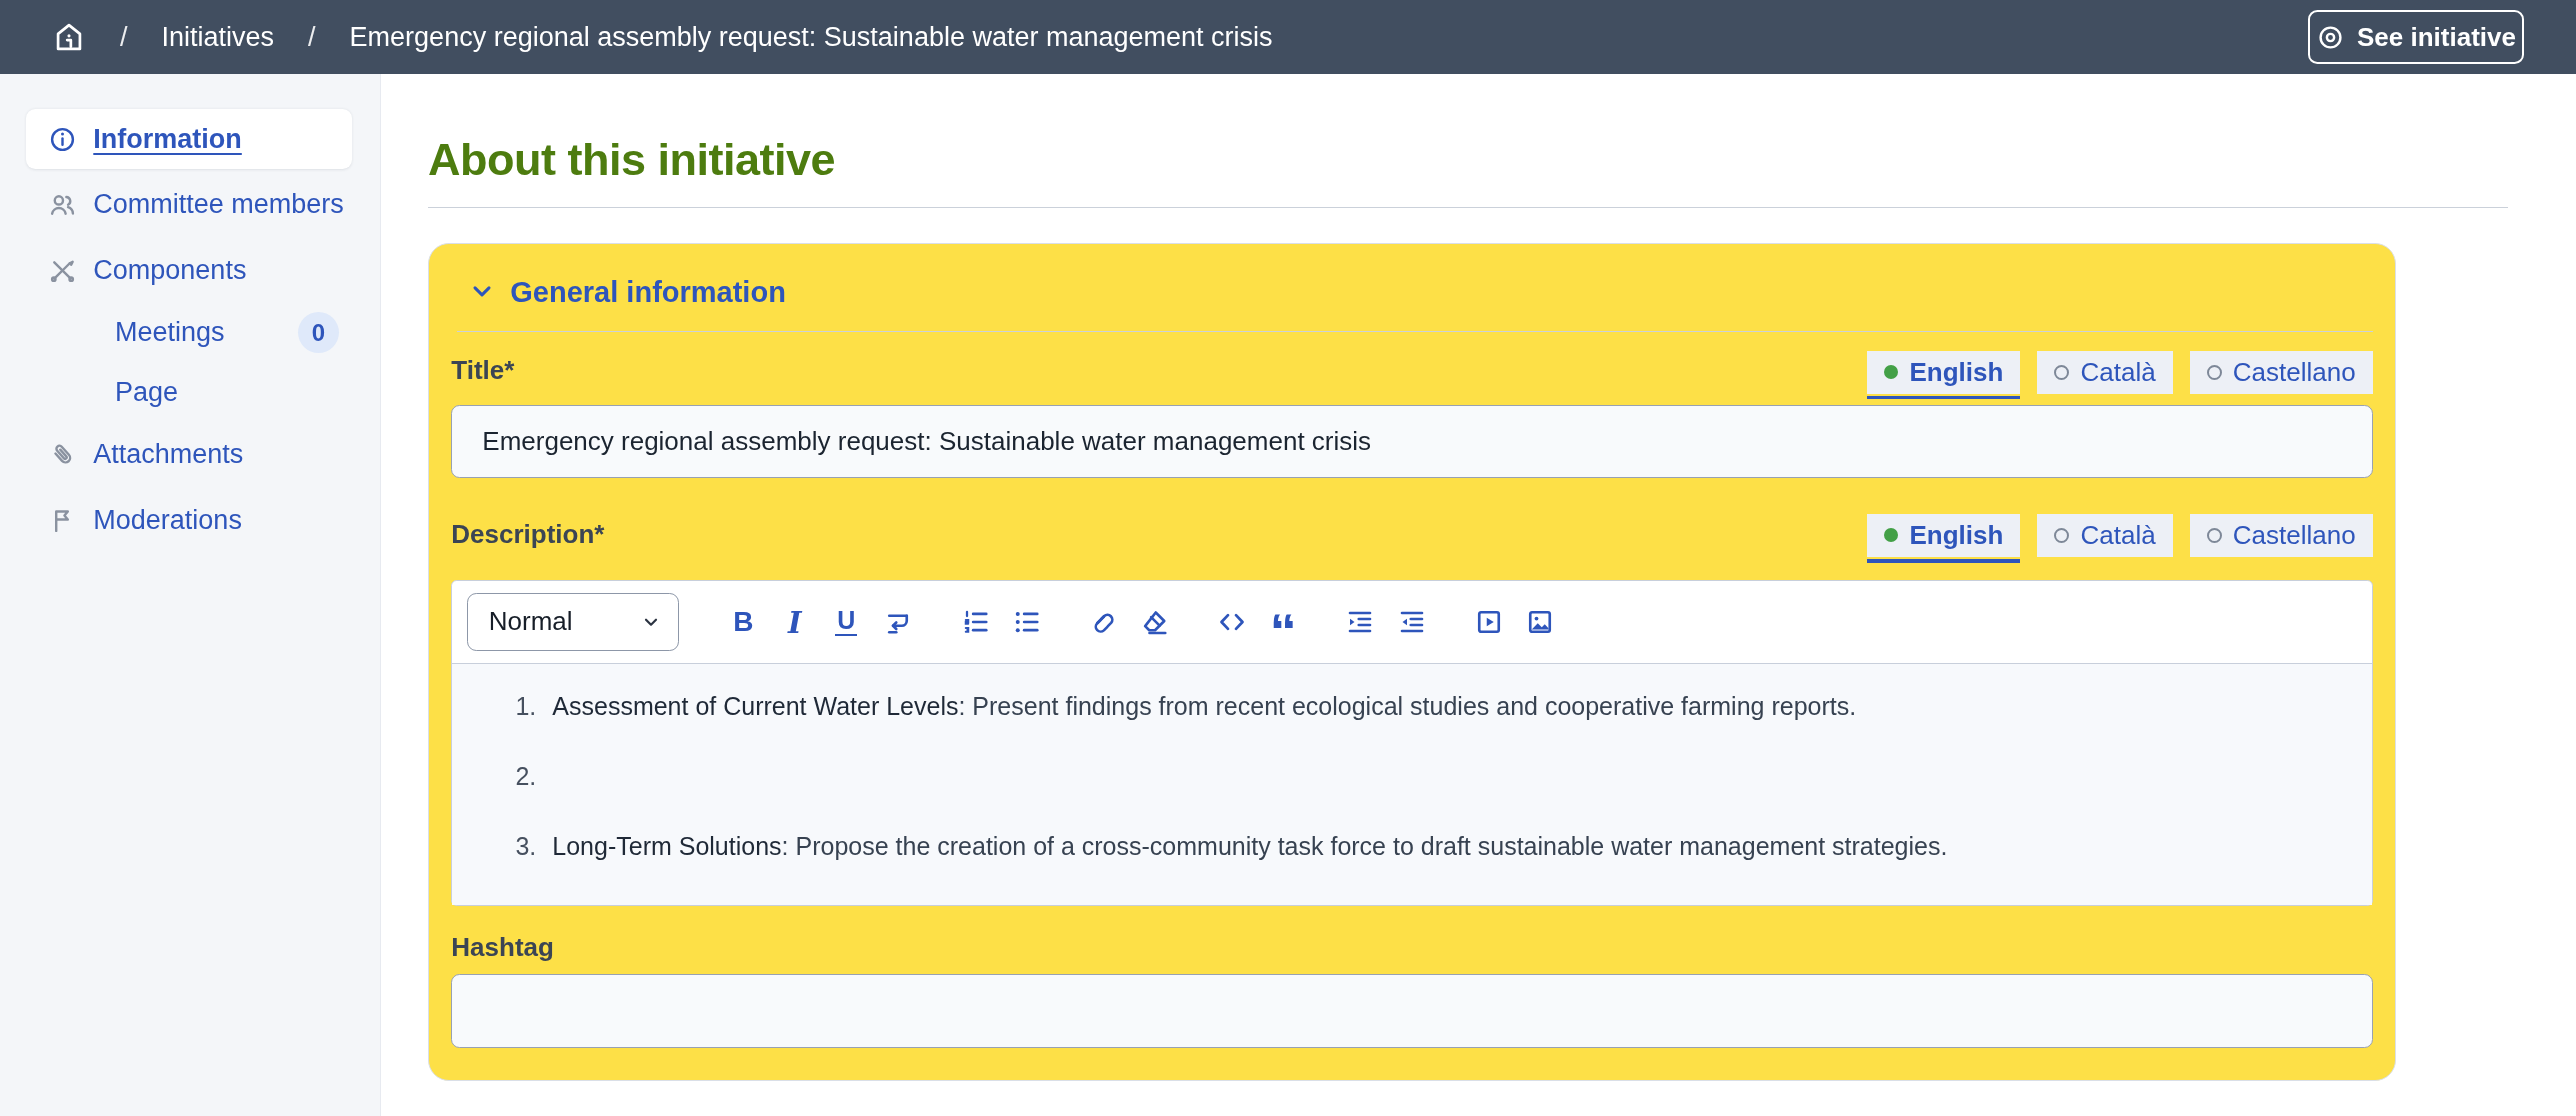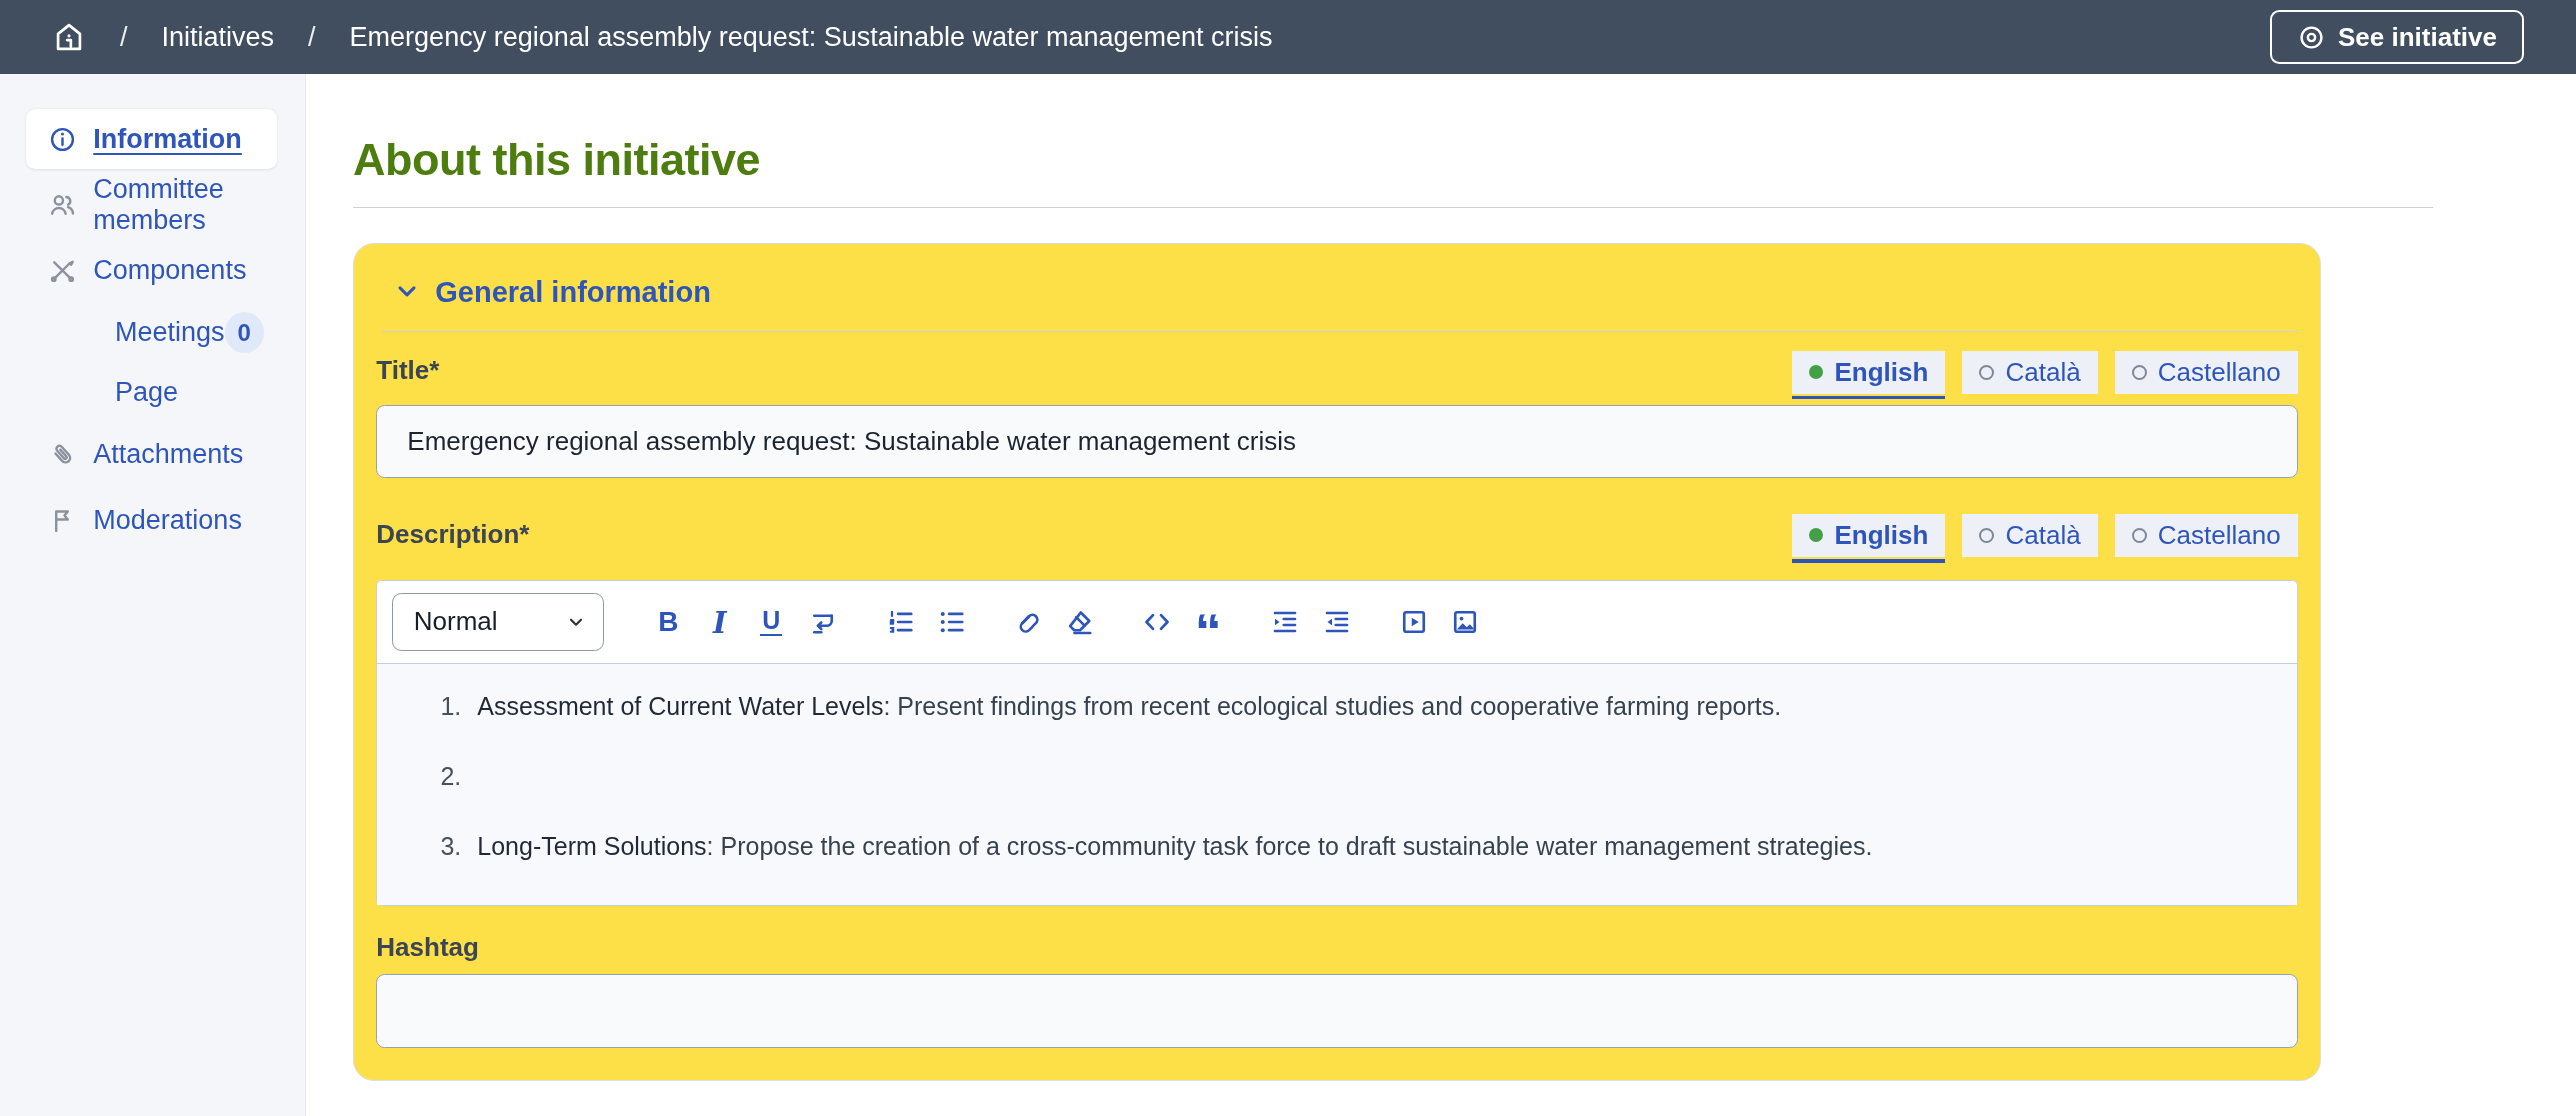--- a/index.html
+++ b/index.html
@@ -10,30 +10,30 @@
   }
   svg { display:block; }
 
   
   .topbar { height:74px; background:#414e60; display:flex; align-items:center; }
   .breadcrumb { display:flex; align-items:center; gap:34px; padding-left:52px; color:#fff; font-size:27px; flex:1; min-width:0; white-space:nowrap; }
   .bc-home { width:34px; height:34px; color:#fff; cursor:pointer; }
   .bc-sep { opacity:.9; }
   .bc-link { color:#fff; text-decoration:none; cursor:pointer; }
   .bc-current { color:#fff; }
-  .see-btn { margin-right:52px; flex:none; display:flex; align-items:center; gap:12px; height:54px; padding:0 25px;
+  .see-btn { margin-right:52px; flex:none; display:flex; align-items:center; gap:12px; height:54px; padding:0 6px;
     background:transparent; border:2.3px solid #fff; border-radius:9.3px; color:#fff; font-size:26px; font-weight:700;
     font-family:inherit; cursor:pointer; }
   .see-btn .icon { width:29px; height:29px; color:#fff; }
 
   
   .layout { display:flex; height:1042px; }
 
   
-  .sidebar { width:306px; flex:none; background:#f4f6f9; border-right:1.9px solid #e7eaf0;
+  .sidebar { width:381px; flex:none; background:#f4f6f9; border-right:1.9px solid #e7eaf0;
     padding:35px 28px 0 26px; display:flex; flex-direction:column; gap:5.6px; }
   .nav-item { display:flex; align-items:center; height:60px; text-decoration:none; color:#2e55bb; font-size:27px;
     border-radius:9.3px; flex:none; cursor:pointer; }
   .nav-icon { width:29px; height:29px; margin-left:22.3px; margin-right:16px; color:#8a92a0; flex:none; }
   .nav-item.active { background:#fff; box-shadow:0 0.9px 2.8px rgba(30,40,60,.10); }
   .nav-item.active .nav-label { font-weight:700; text-decoration:underline; text-underline-offset:4.7px; }
   .nav-item.active .nav-icon { color:#2e55bb; }
   .nav-item.sub { height:54px; padding-left:89px; }
   .badge { margin-left:auto; margin-right:13px; width:41px; height:41px; border-radius:50%; background:#dfe9fa;
     color:#2e55bb; font-weight:700; font-size:24px; display:grid; place-items:center; }

